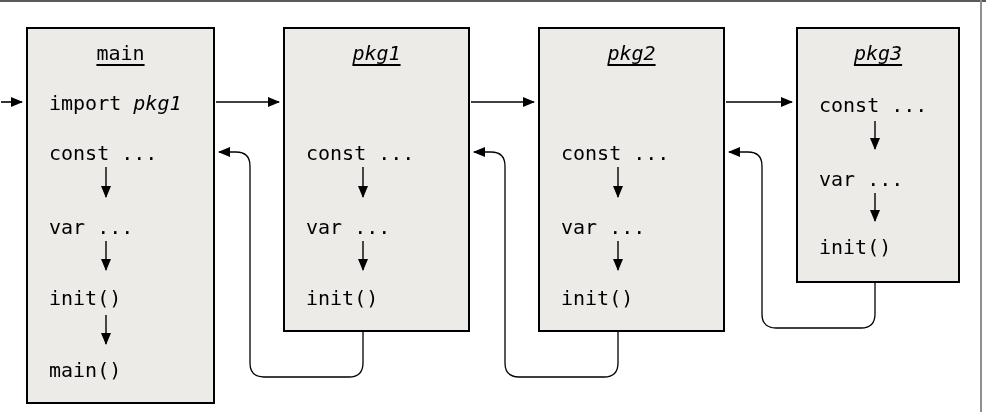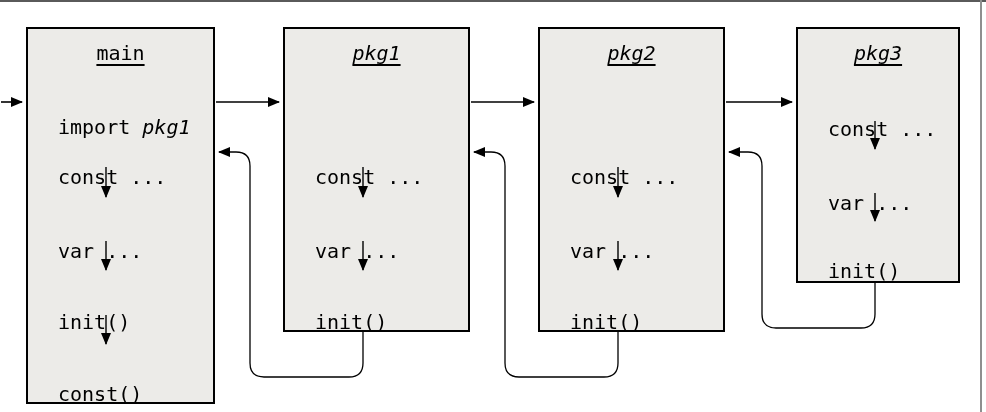--- a/index.html
+++ b/index.html
@@ -17,22 +17,22 @@
   .frame-right{position:absolute;right:4px;top:0;width:2px;height:412px;background:var(--frame-right);}
   .box{
     position:absolute; box-sizing:border-box;
     background:var(--box-fill); border:2.5px solid var(--box-border);
   }
   .title{
     position:absolute; left:0; right:0; top:12px; height:24px; line-height:24px;
     text-align:center; font-size:20px;
   }
   .row{
-    position:absolute; left:30px; height:24px; line-height:24px;
-    font-size:20px; white-space:pre;margin-top:24px;
+    position:absolute; left:21px; height:24px; line-height:24px;
+    font-size:20px; white-space:pre;
   }
   .u{text-decoration:underline; text-underline-offset:4px; text-decoration-thickness:1.5px;}
   .it{font-style:italic;}
   svg.overlay{position:absolute; left:0; top:0; pointer-events:none;}
   .flow{stroke:var(--line); stroke-width:1.6px; fill:none;}
   .mini{stroke:var(--line); stroke-width:1.4px; fill:none;}
   .ret{stroke:var(--line); stroke-width:1.3px; fill:none;}
 </style>
 </head>
 <body>
@@ -43,21 +43,21 @@
   <div class="frame-right"></div>
 
   <div class="box" style="left:26px;top:27px;width:189px;height:377px">
     <div class="title">
       <span class="u">main</span>
     </div>
     <div class="row" style="top:62px"><span>import</span> <span class="it">pkg1</span></div>
     <div class="row" style="top:112px">const ...</div>
     <div class="row" style="top:186px">var ...</div>
     <div class="row" style="top:257px">init()</div>
-    <div class="row" style="top:329px">const()</div>
+    <div class="row" style="top:329px">main()</div>
   </div>
 
   <div class="box" style="left:283px;top:27px;width:187px;height:305px">
     <div class="title">
       <span class="u it">pkg1</span>
     </div>
     <div class="row" style="top:112px">const ...</div>
     <div class="row" style="top:186px">var ...</div>
     <div class="row" style="top:257px">init()</div>
   </div>

